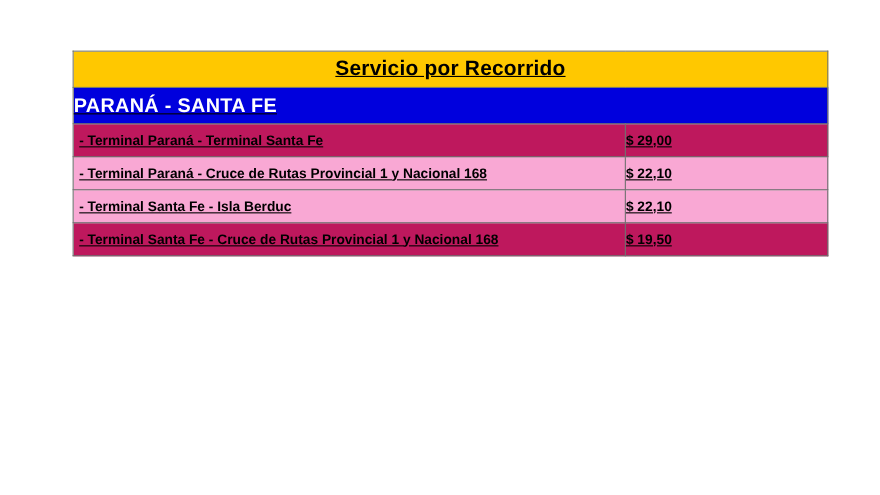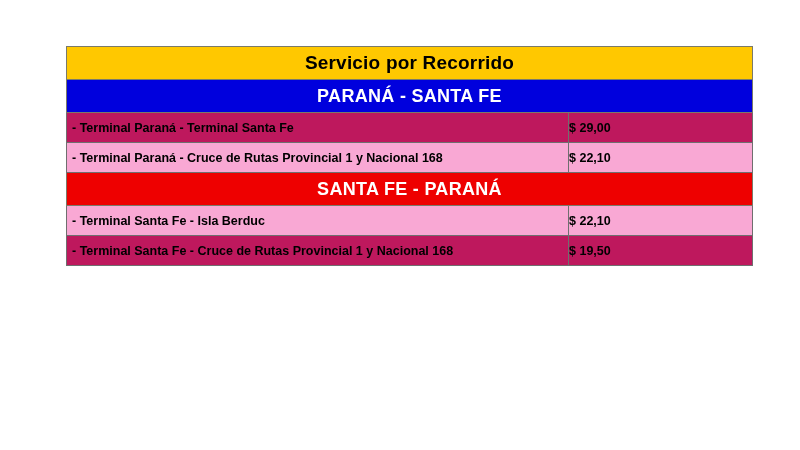--- a/index.html
+++ b/index.html
@@ -18,20 +18,21 @@
     width: 800px;
     height: 450px;
   }
   .fare-table {
     position: absolute;
     left: 66px;
     top: 46px;
     width: 687px;
     border-collapse: collapse;
     table-layout: fixed;
+    text-decoration: underline;
   }
   .fare-table td {
     border: 1px solid #7a7a6a;
     padding: 0;
     margin: 0;
   }
   .title-row td {
     background: #FFC800;
     color: #000000;
     font-size: 19px;
@@ -39,21 +40,21 @@
     text-align: center;
     height: 32px;
     line-height: 32px;
     letter-spacing: 0.2px;
   }
   .dir-blue td {
     background: #0000DD;
     color: #ffffff;
     font-size: 18px;
     font-weight: bold;
-    text-align: center;
+    text-align: left;
     height: 32px;
     line-height: 32px;
     letter-spacing: 0.3px;
   }
   .dir-red td {
     background: #EE0000;
     color: #ffffff;
     font-size: 18px;
     font-weight: bold;
     text-align: center;
@@ -102,23 +103,20 @@
 
       <tr class="data-row">
         <td class="route-cell">- Terminal Paraná - Terminal Santa Fe</td>
         <td class="price-cell">$ 29,00</td>
       </tr>
       <tr class="data-row shaded">
         <td class="route-cell">- Terminal Paraná - Cruce de Rutas Provincial 1 y Nacional 168</td>
         <td class="price-cell">$ 22,10</td>
       </tr>
 
-      <tr class="dir-red">
-        <td colspan="2">SANTA FE - PARANÁ</td>
-      </tr>
 
       <tr class="data-row shaded">
         <td class="route-cell">- Terminal Santa Fe - Isla Berduc</td>
         <td class="price-cell">$ 22,10</td>
       </tr>
       <tr class="data-row">
         <td class="route-cell">- Terminal Santa Fe - Cruce de Rutas Provincial 1 y Nacional 168</td>
         <td class="price-cell">$ 19,50</td>
       </tr>
     </tbody>

